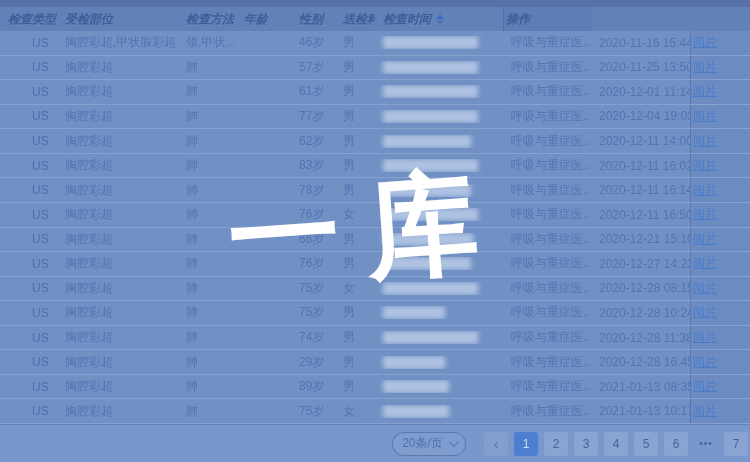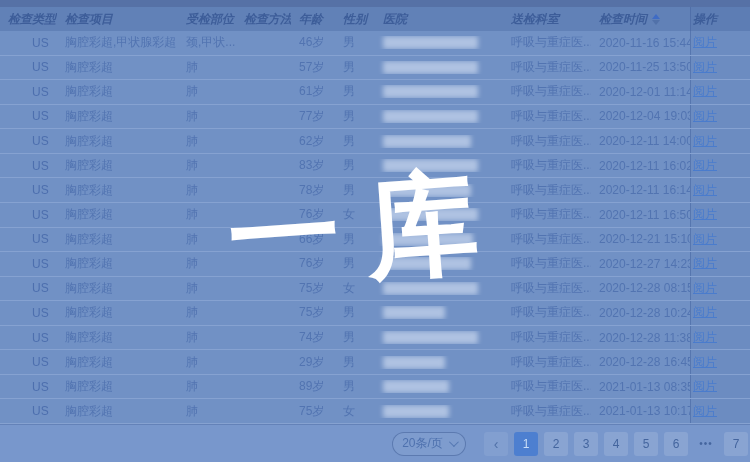--- a/index.html
+++ b/index.html
@@ -76,26 +76,24 @@
   .pg-btn.ellipsis { background:transparent; letter-spacing:1px; font-size:10px; }
 </style>
 </head>
 <body>
 
 <div class="screen">
   <div class="topstrip"></div>
 
   <div class="grid-row header-row">
     <div class="cell">检查类型</div>
-    <div class="cell">检查项目</div>
     <div class="cell">受检部位</div>
     <div class="cell">检查方法</div>
     <div class="cell">年龄</div>
     <div class="cell">性别</div>
-    <div class="cell">医院</div>
     <div class="cell">送检科室</div>
     <div class="cell">
       <span>检查时间</span><span class="sort-wrap">
           <span class="caret up"></span>
           <span class="caret down"></span>
         </span>
     </div>
     <div class="cell op">操作</div>
   </div>
 

